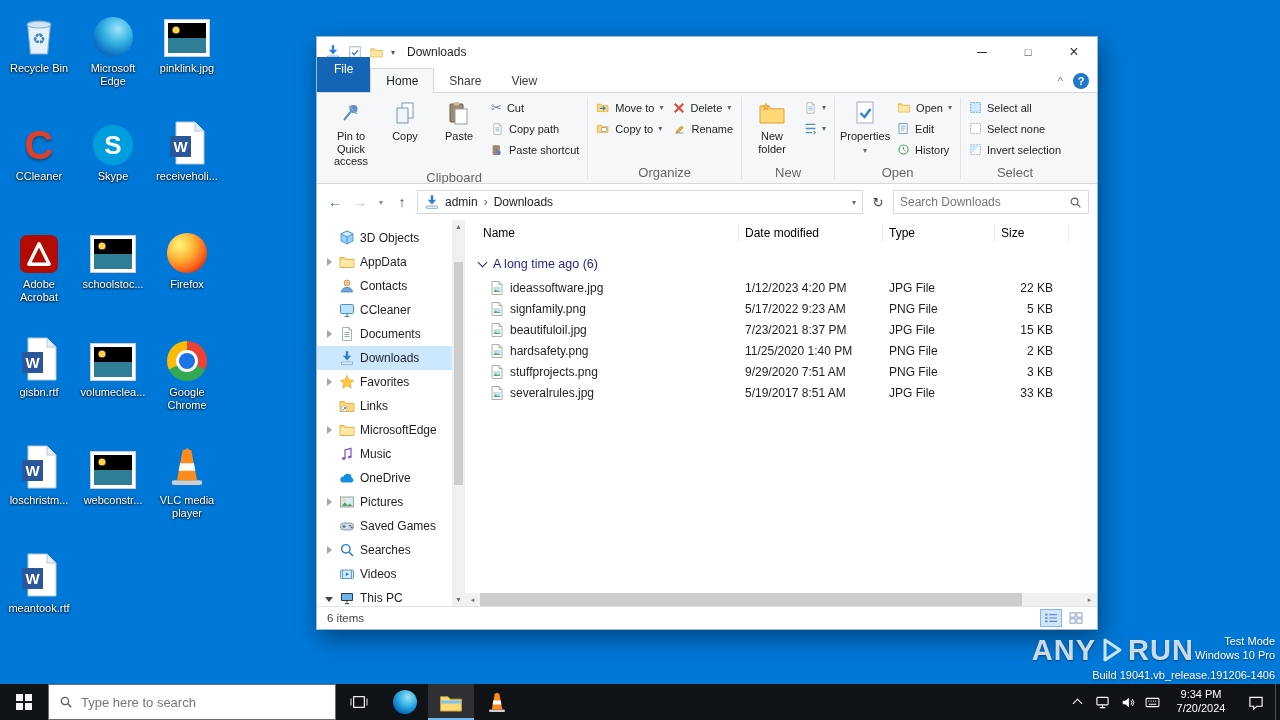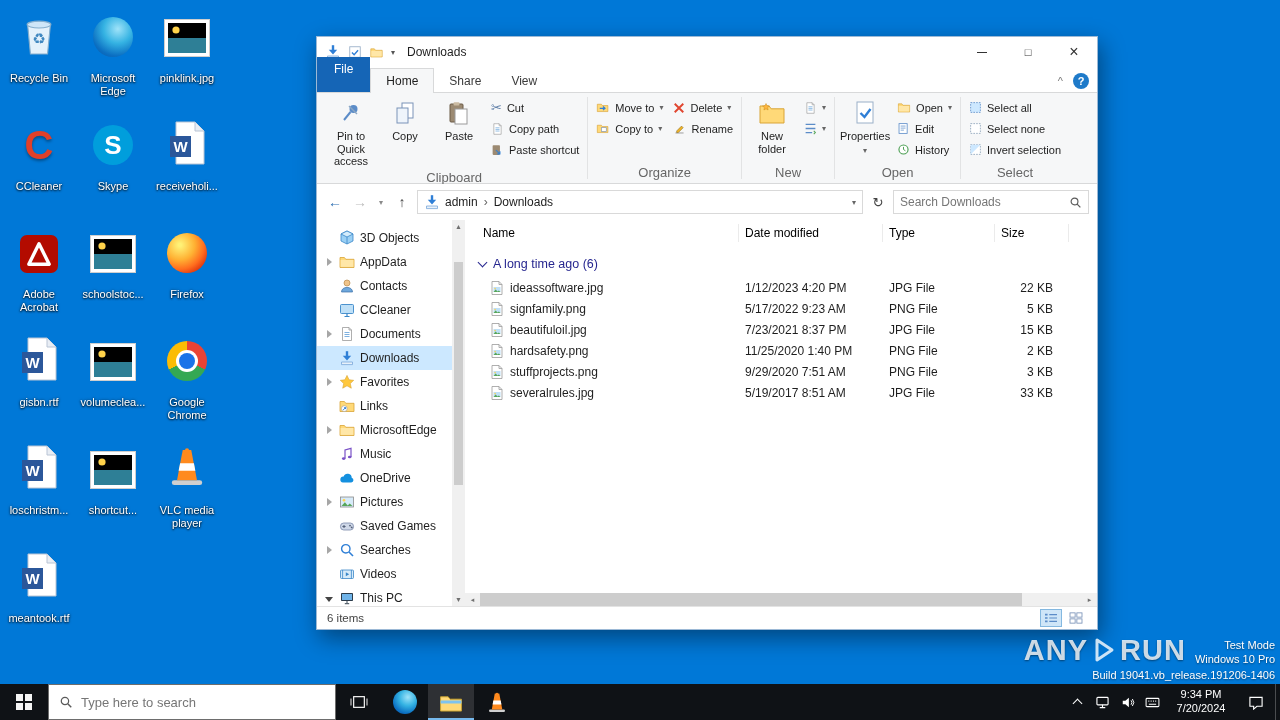--- a/index.html
+++ b/index.html
@@ -3,21 +3,21 @@
 <meta charset="utf-8">
 <style>
   *{margin:0;padding:0;box-sizing:border-box}
   html,body{width:1280px;height:720px;overflow:hidden}
   body{font-family:"Liberation Sans","DejaVu Sans",sans-serif;font-size:12px;color:#1e1e1e;background:#0078d7;position:relative}
 
   
   .desktop-icons{position:absolute;top:6px;left:2px;display:grid;grid-template-columns:repeat(3,74px);grid-auto-rows:108px;justify-items:center;z-index:1}
   .dicon{width:74px;display:flex;flex-direction:column;align-items:center;padding-top:5px;cursor:default}
   .dicon .art{height:46px;display:flex;align-items:flex-end;justify-content:center}
-  .dlabel{margin-top:15px;font-size:11px;color:#fff;text-align:center;line-height:1.2;max-width:72px;text-shadow:0 1px 2px rgba(0,0,0,.9),0 0 3px rgba(0,0,0,.55);word-wrap:break-word}
+  .dlabel{margin-top:5px;font-size:11px;color:#fff;text-align:center;line-height:1.2;max-width:72px;text-shadow:0 1px 2px rgba(0,0,0,.9),0 0 3px rgba(0,0,0,.55);word-wrap:break-word}
   .circle40{width:40px;height:40px;border-radius:50%}
   .edge-c{background:radial-gradient(circle at 62% 30%,#9fe3f9 0%,#35b3e3 38%,#0b6fc2 72%,#0a50a0 100%)}
   .firefox-c{background:radial-gradient(circle at 32% 30%,#fff176 4%,#ffb133 38%,#ff6d1e 62%,#e0360e 80%,#951a96 100%)}
   .chrome-c{background:conic-gradient(#ea4335 0 115deg,#34a853 115deg 245deg,#fbbc05 245deg 360deg);position:relative}
   .chrome-c::before{content:"";position:absolute;left:9px;top:9px;width:22px;height:22px;border-radius:50%;background:#fff}
   .chrome-c::after{content:"";position:absolute;left:12px;top:12px;width:16px;height:16px;border-radius:50%;background:#1a73e8}
   .skype-c{background:#009edc;color:#fff;font-size:26px;font-weight:bold;display:flex;align-items:center;justify-content:center}
   .cc-letter{font-size:40px;font-weight:bold;color:#e0402a;line-height:1;text-shadow:0 2px 3px rgba(0,0,0,.35)}
   .acro{width:38px;height:38px;border-radius:7px;background:#b30b00;display:flex;align-items:center;justify-content:center}
 
@@ -95,21 +95,21 @@
   .harrow{width:15px;display:flex;align-items:center;justify-content:center;font-size:7px}
   .htrack{flex:1;position:relative}
   .hthumb{position:absolute;top:0;bottom:0;left:0;width:90%;background:#cdcdcd}
   .statusbar{height:23px;flex:none;border-top:1px solid #e3e3e3;display:flex;align-items:center;padding:0 10px;font-size:11.5px;color:#444}
   .viewbtns{margin-left:auto;display:flex;gap:3px}
   .vbtn{width:22px;height:18px;display:flex;align-items:center;justify-content:center;border:1px solid transparent}
   .vbtn.active{background:#cfe6f8;border-color:#84b8e0}
 
   
   .watermark{position:absolute;right:5px;bottom:38px;z-index:60;display:flex;flex-direction:column;align-items:flex-end;color:#fff;text-shadow:0 1px 2px rgba(0,0,0,.45)}
-  .wm-toprow{display:flex;align-items:flex-end;gap:9px}
+  .wm-toprow{display:flex;align-items:flex-start;gap:1px}
   .wm-logo{display:flex;align-items:center;gap:3px;font-size:29px;font-weight:bold;letter-spacing:1px;color:rgba(255,255,255,.8)}
   .wm-lines{display:flex;flex-direction:column;align-items:flex-end;font-size:11px;line-height:1.3}
   .wm-build{font-size:11px;line-height:1.3;margin-top:1px}
 
   
   .taskbar{position:absolute;left:0;bottom:0;width:1280px;height:36px;background:#0f1216;display:flex;align-items:stretch;z-index:100}
   .tb-start{width:48px;display:flex;align-items:center;justify-content:center}
   .winlogo{display:grid;grid-template-columns:7px 7px;grid-template-rows:7px 7px;gap:1.5px;transform:skewY(0deg)}
   .winlogo span{background:#f5f5f5}
   .tb-search{width:288px;background:#fff;display:flex;align-items:center;gap:8px;padding:0 10px;border:1px solid #6d6d6d}
@@ -336,21 +336,21 @@
         </svg>
       </div>
     <div class="dlabel">loschristm...</div>
   </div>
   <div class="dicon">
     <div class="art">
         <svg width="46" height="38">
           <use href="#s-imgthumb"></use>
         </svg>
       </div>
-    <div class="dlabel">shortcut...</div>
+    <div class="dlabel">webconstr...</div>
   </div>
   <div class="dicon">
     <div class="art">
         <svg width="38" height="44">
           <use href="#s-vlc"></use>
         </svg>
       </div>
     <div class="dlabel">VLC media player</div>
   </div>
   <div class="dicon">

